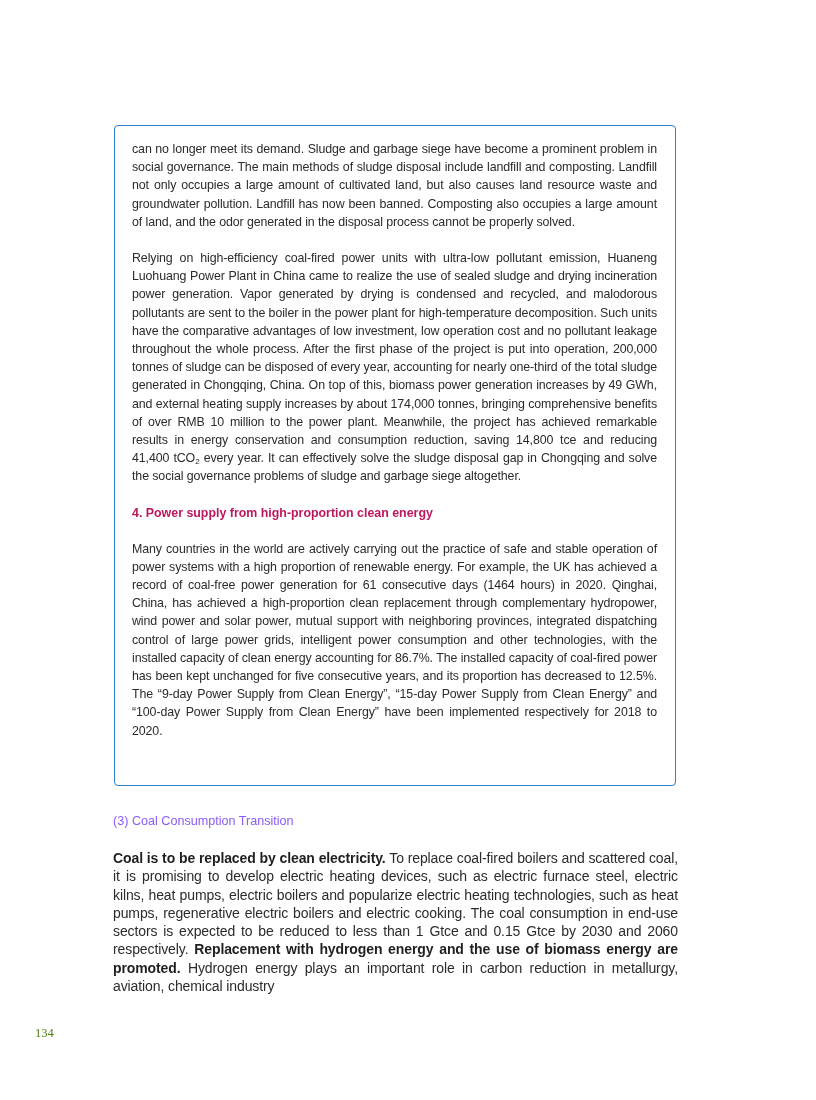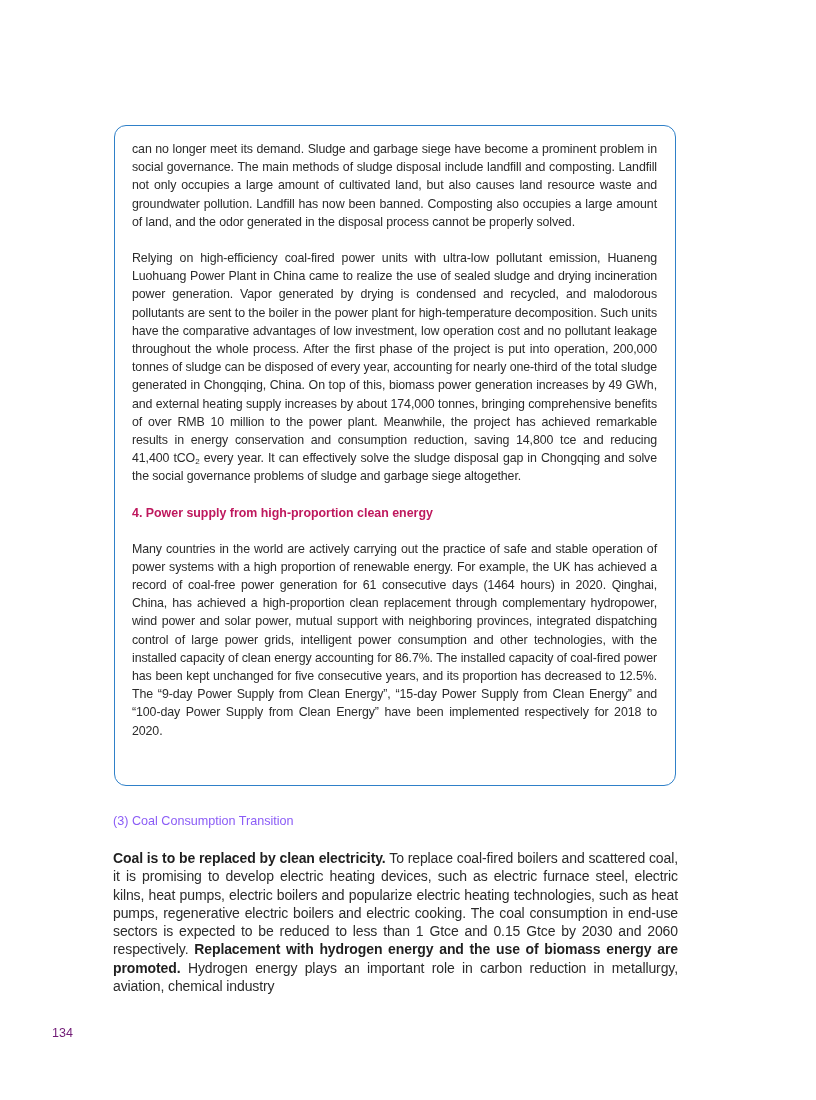--- a/index.html
+++ b/index.html
@@ -1,20 +1,20 @@
 <!DOCTYPE html>
 <html><head>
 <meta charset="utf-8">
 <style>
   html, body { margin: 0; padding: 0; background: #ffffff; }
   body { width: 816px; height: 1100px; position: relative; overflow: hidden;
          font-family: "Liberation Sans", sans-serif; color: #2b2b2b; }
   .case-box {
     position: absolute; left: 114px; top: 125px; width: 562px; height: 661px;
-    border: 1.5px solid #2f80c8; border-radius: 12px; box-sizing: border-box;
+    border: 1.5px solid #2f80c8; border-radius: 4px; box-sizing: border-box;
     padding: 14px 18px 0 17px;
   }
   .para {
     font-size: 12.4px; line-height: 18.2px; text-align: justify; margin: 0;
     letter-spacing: -0.1px;
   }
   .gap { height: 18px; }
   .case-heading {
     font-size: 12.4px; font-weight: bold; line-height: 18px; margin: 0;
     color: #be185d;
@@ -22,21 +22,21 @@
   .section-title {
     position: absolute; left: 113px; top: 814px; font-size: 12.6px; color: #8b5cf6;
   }
   .body-text {
     position: absolute; left: 113px; top: 849px; width: 565px;
     font-size: 14px; line-height: 18.3px; text-align: justify; margin: 0;
     letter-spacing: -0.1px;
   }
   .body-text b { color: #1f1f1f; }
   .page-number {
-    position: absolute; left: 52px; top: 1026px; font-size: 12.5px; color: #701a75;
+    position: absolute; left: 35px; top: 1026px; font-size: 12.5px; color: #4d7c0f; font-family: Liberation Serif, serif;
   }
   sub { font-size: 8px; vertical-align: -2px; line-height: 0; }
 </style>
 </head>
 <body>
 
 <div class="case-box">
   <p class="para">can no longer meet its demand. Sludge and garbage siege have become a prominent problem in social governance. The main methods of sludge disposal include landfill and composting. Landfill not only occupies a large amount of cultivated land, but also causes land resource waste and groundwater pollution. Landfill has now been banned. Composting also occupies a large amount of land, and the odor generated in the disposal process cannot be properly solved.</p>
   <div class="gap"></div>
   <p class="para"><span>Relying on high-efficiency coal-fired power units with ultra-low pollutant emission, Huaneng Luohuang Power Plant in China came to realize the use of sealed sludge and drying incineration power generation. Vapor generated by drying is condensed and recycled, and malodorous pollutants are sent to the boiler in the power plant for high-temperature decomposition. Such units have the comparative advantages of low investment, low operation cost and no pollutant leakage throughout the whole process. After the first phase of the project is put into operation, 200,000 tonnes of sludge can be disposed of every year, accounting for nearly one-third of the total sludge generated in Chongqing, China. On top of this, biomass power generation increases by 49 GWh, and external heating supply increases by about 174,000 tonnes, bringing comprehensive benefits of over RMB 10 million to the power plant. Meanwhile, the project has achieved remarkable results in energy conservation and consumption reduction, saving 14,800 tce and reducing 41,400 tCO</span><sub>2</sub><span> every year. It can effectively solve the sludge disposal gap in Chongqing and solve the social governance problems of sludge and garbage siege altogether.</span></p>

